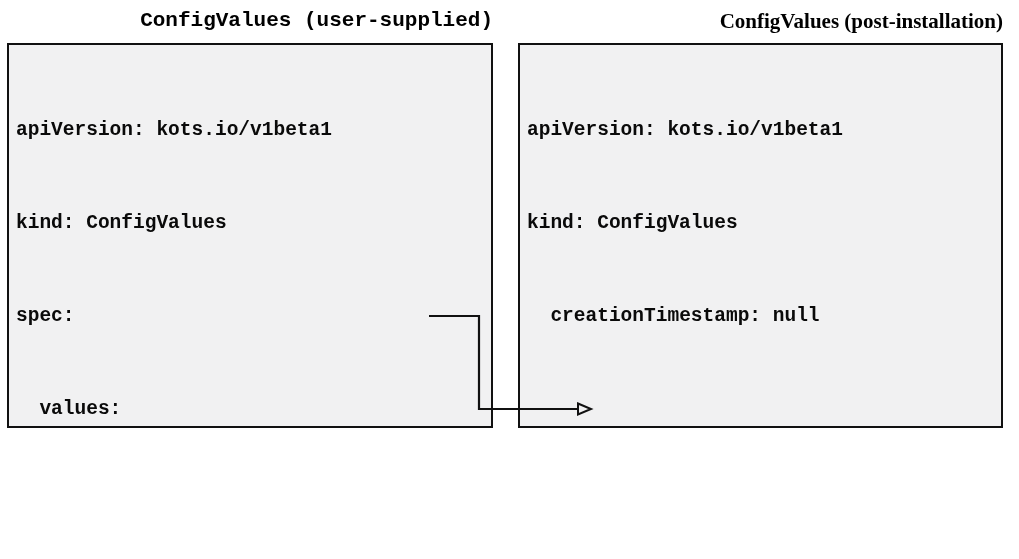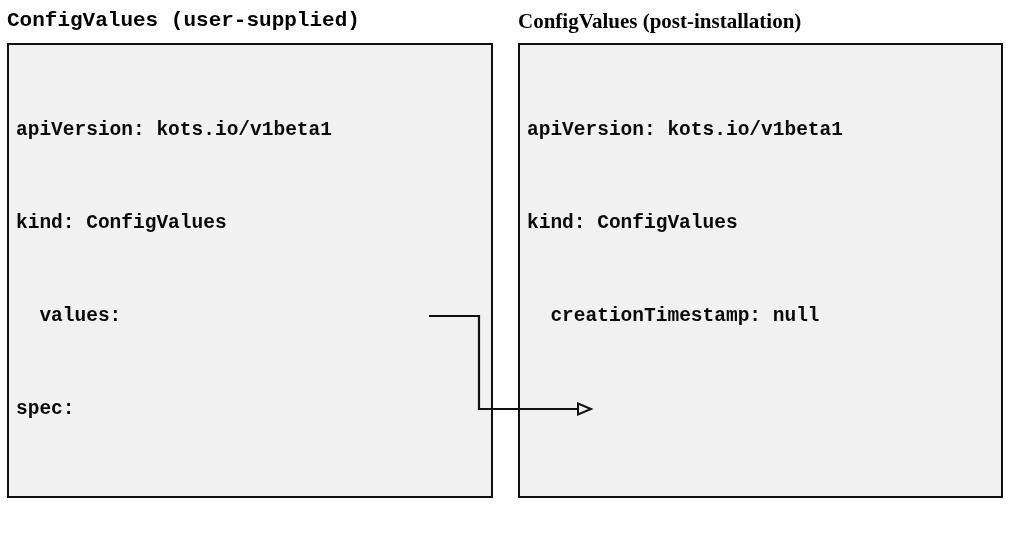--- a/index.html
+++ b/index.html
@@ -7,33 +7,33 @@
     position: relative;
     width: 1019px;
     height: 559px;
     background: #ffffff;
     overflow: hidden;
     font-family: "Liberation Mono", "DejaVu Sans Mono", monospace;
   }
   .panel-title {
     position: absolute;
     top: 6px;
-    text-align: left;
+    text-align: right;
     font-weight: bold;
     font-size: 21px;
     line-height: 30px;
     color: #000000;
     white-space: pre;
   }
   .panel-title.left  { left: 7px;   width: 486px; }
   .panel-title.right { left: 518px; width: 485px; font-family: Liberation Serif, serif; }
   .panel {
     position: absolute;
     top: 43px;
-    height: 455px;
+    height: 385px;
     background: #f1f1f2;
     border: 2px solid #111111;
     box-sizing: border-box;
   }
   .panel.left  { left: 7px;   width: 486px; }
   .panel.right { left: 518px; width: 485px; }
   .code {
     padding: 8px 0 0 7px;
     font-weight: bold;
     font-size: 19.5px;
@@ -55,22 +55,22 @@
 
 <div class="canvas">
 
   <div class="panel-title left">ConfigValues (user-supplied)</div>
   <div class="panel-title right">ConfigValues (post-installation)</div>
 
   <div class="panel left">
     <div class="code">
       <div class="code-line"><span></span><span>apiVersion: kots.io/v1beta1</span></div>
       <div class="code-line"><span></span><span>kind: ConfigValues</span></div>
+      <div class="code-line"><span></span><span>spec:</span></div>
       <div class="code-line"><span>  </span><span>values:</span></div>
-      <div class="code-line"><span></span><span>spec:</span></div>
       
       
       
       
       
       
     </div>
   </div>
 
   <div class="panel right">

